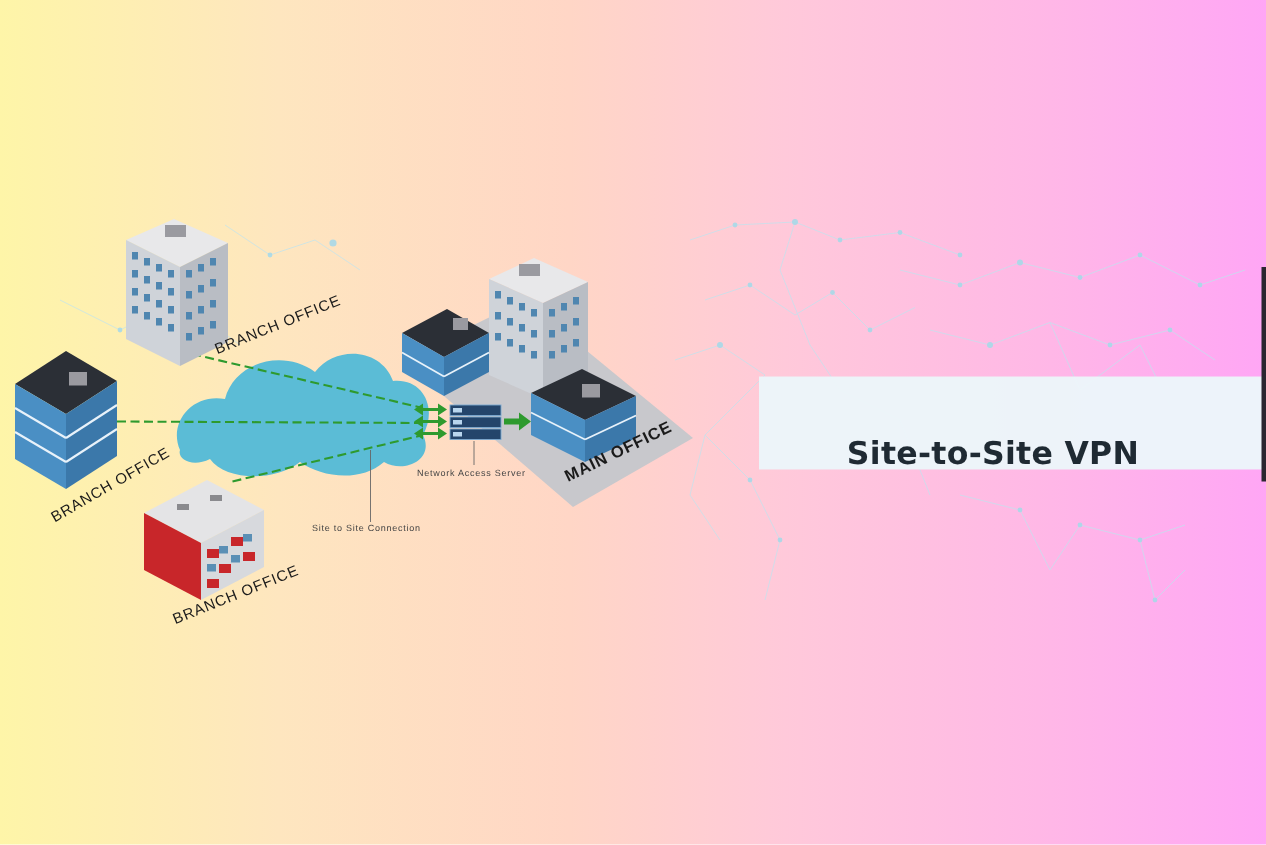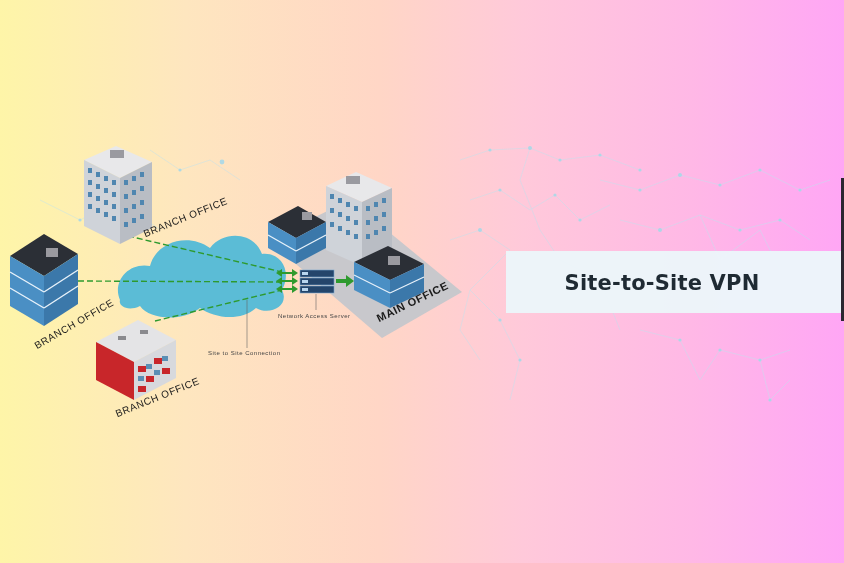--- a/index.html
+++ b/index.html
@@ -5,21 +5,21 @@
   html, body { margin: 0; padding: 0; }
   body {
     width: 844px; height: 563px; overflow: hidden; position: relative;
     background: linear-gradient(90deg, #fef5a8 0%, #fee6bf 22%, #ffd6c6 45%, #ffc9da 62%, #ffb8e6 82%, #ffa6f5 100%);
     font-family: "Liberation Sans", sans-serif;
   }
   .layer { position: absolute; left: 0; top: 0; width: 844px; height: 563px; }
   .title-banner {
     position: absolute; left: 506px; top: 251px; width: 338px; height: 62px;
     background: rgba(236, 246, 250, 0.96);
-    display: flex; align-items: center; justify-content: center;
+    display: flex; align-items: flex-end; justify-content: center;
   }
   .title-text {
     font-family: "DejaVu Sans", sans-serif; font-weight: bold;
     font-size: 21px; color: #1f2a33; letter-spacing: 0.2px;
     position: relative; left: -13px; top: 1px;
   }
   .edge-line { position: absolute; left: 841px; top: 178px; width: 3px; height: 143px; background: #2b2630; }
   .lbl {
     position: absolute; font-family: "Liberation Sans", sans-serif;
     color: #1a1a1a; font-size: 10px; letter-spacing: 0.6px; white-space: nowrap;

